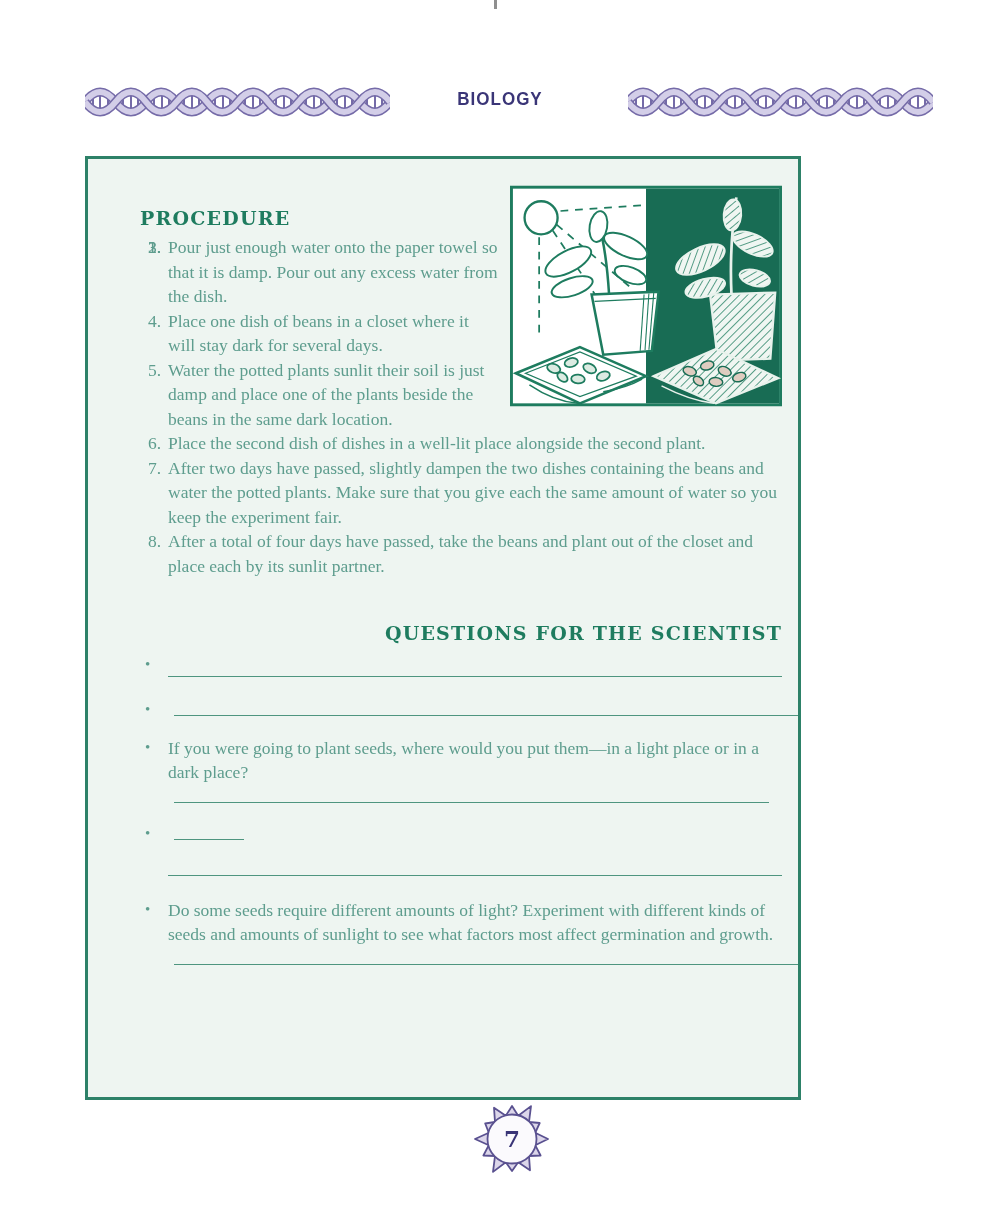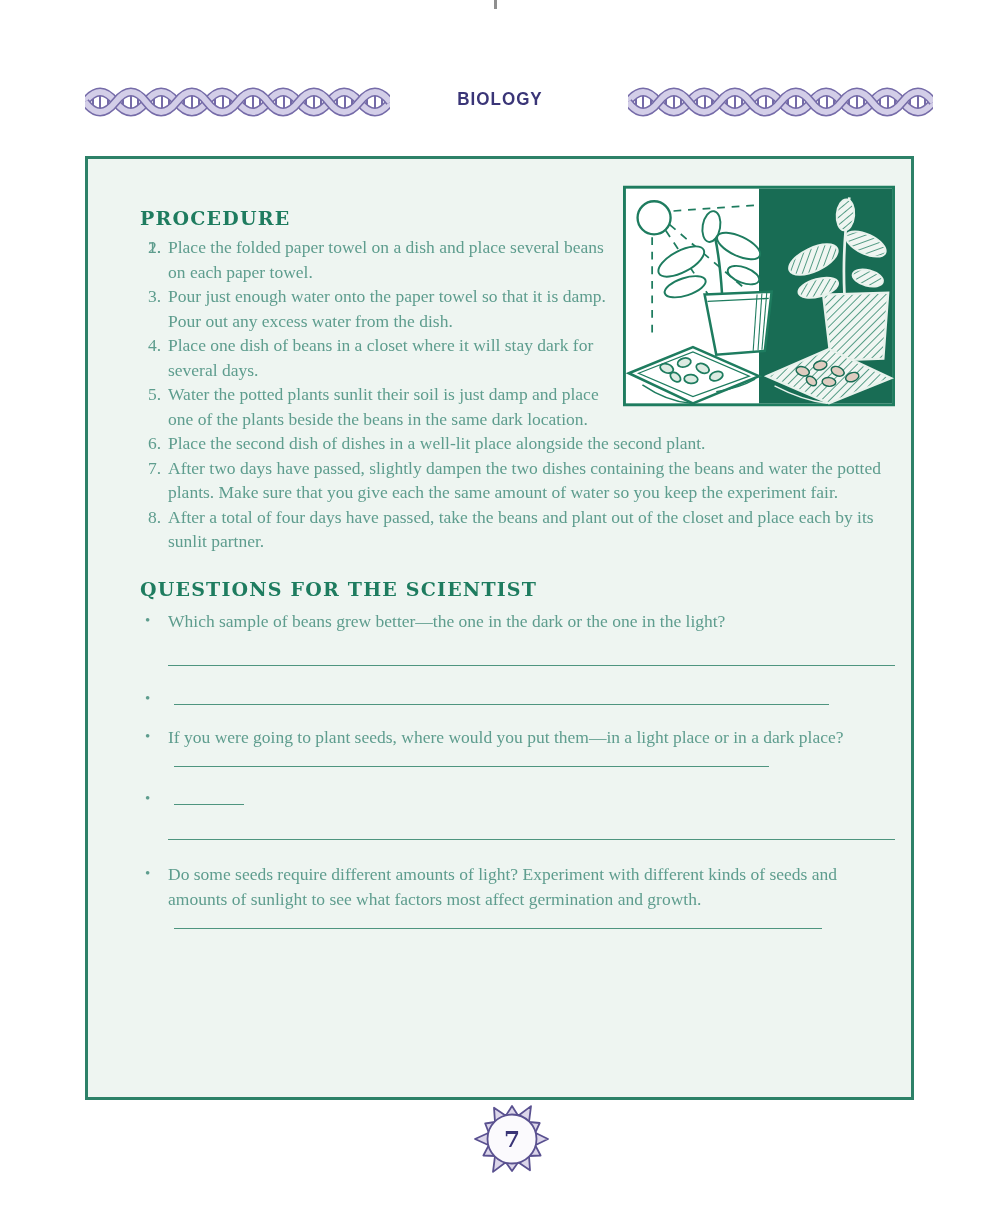--- a/index.html
+++ b/index.html
@@ -17,33 +17,33 @@
   .dna.right { left:628px; }
   .page-title {
     position:absolute; top:89px; left:0; width:1000px; text-align:center;
     font-family:"Liberation Sans", sans-serif; font-weight:bold;
     font-size:17px; letter-spacing:1px; color:#3a3577;
     transform:scaleY(1.12);
   }
 
   
   .main-box {
-    position:absolute; left:85px; top:156px; width:829px; height:944px;
+    position:absolute; left:85px; top:156px; width:716px; height:944px;
     border:3px solid #2d8168; background:#eef5f1;
   }
   .content { padding:26px 16px 0 52px; height:100%; overflow:hidden; }
 
   .illustration { float:right; width:272px; height:222px; margin:0 0 22px 10px; }
 
   h2 {
     font-family:"DejaVu Serif", serif; font-weight:bold;
     font-size:19px; letter-spacing:1.2px; color:#1e7c5f;
   }
   .h-procedure { margin:22px 0 6px; }
-  .h-questions { margin:24px 0 9px; clear:both; }
+  .h-questions { margin:44px 0 9px; clear:both;text-align:right; }
 
   .step {
     position:relative; padding-left:28px;
     font-size:17.5px; line-height:24.5px; color:#5e9d8e;
   }
   .step .num { position:absolute; left:0; top:0; width:21px; text-align:right; }
 
   .q {
     position:relative; padding-left:28px;
     font-size:17.5px; line-height:24.5px; color:#5e9d8e;
@@ -224,21 +224,20 @@
       </g>
     </svg>
 
     <h2 class="h-procedure">PROCEDURE</h2>
 
     <div class="step">
       <span class="num">1.</span>
     </div>
     <div class="step">
       <span class="num">2.</span>
-      <span>Place the folded paper towel on a dish and place several beans on each paper towel.</span>
     </div>
     <div class="step">
       <span class="num">3.</span>
       <span>Pour just enough water onto the paper towel so that it is damp. Pour out any excess water from the dish.</span>
     </div>
     <div class="step">
       <span class="num">4.</span>
       <span>Place one dish of beans in a closet where it will stay dark for several days.</span>
     </div>
     <div class="step">
@@ -255,21 +254,20 @@
     </div>
     <div class="step">
       <span class="num">8.</span>
       <span>After a total of four days have passed, take the beans and plant out of the closet and place each by its sunlit partner.</span>
     </div>
 
     <h2 class="h-questions">QUESTIONS FOR THE SCIENTIST</h2>
 
     <div class="q q-tight">
       <span class="bullet">•</span>
-      <span>Which sample of beans grew better—the one in the dark or the one in the light?</span>
     </div>
     <div class="standalone-line line-after-q1"></div>
 
     <div class="q">
       <span class="bullet">•</span>
       <span class="fill-line w660"></span>
     </div>
 
     <div class="q">
       <span class="bullet">•</span>

